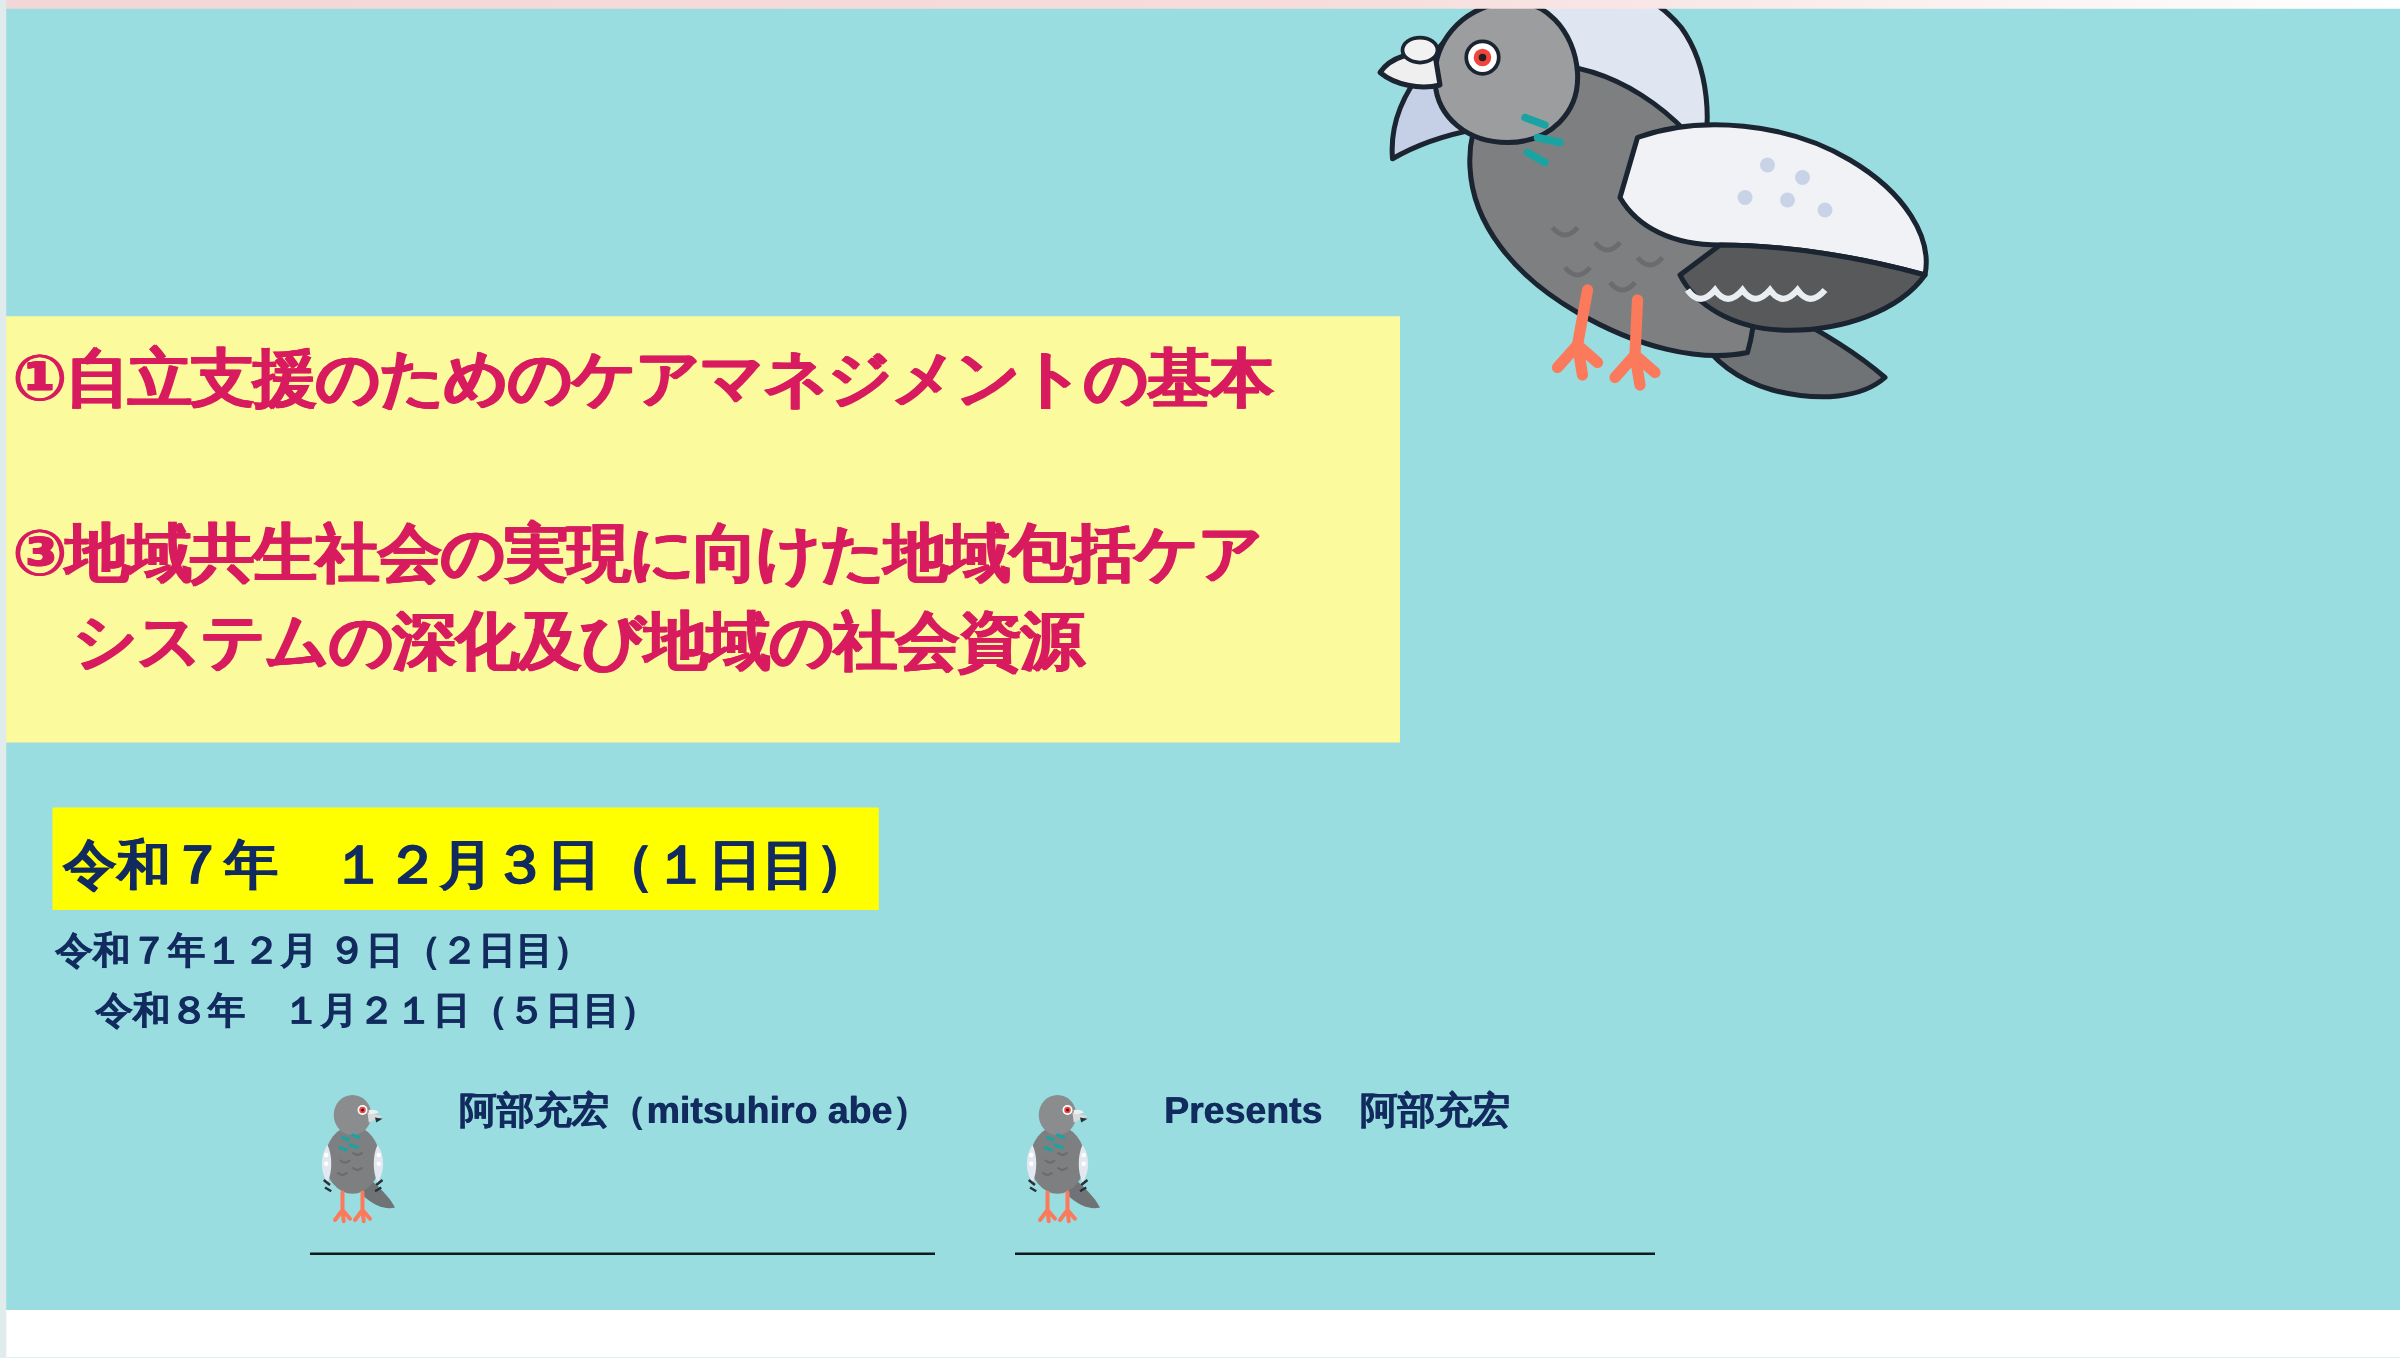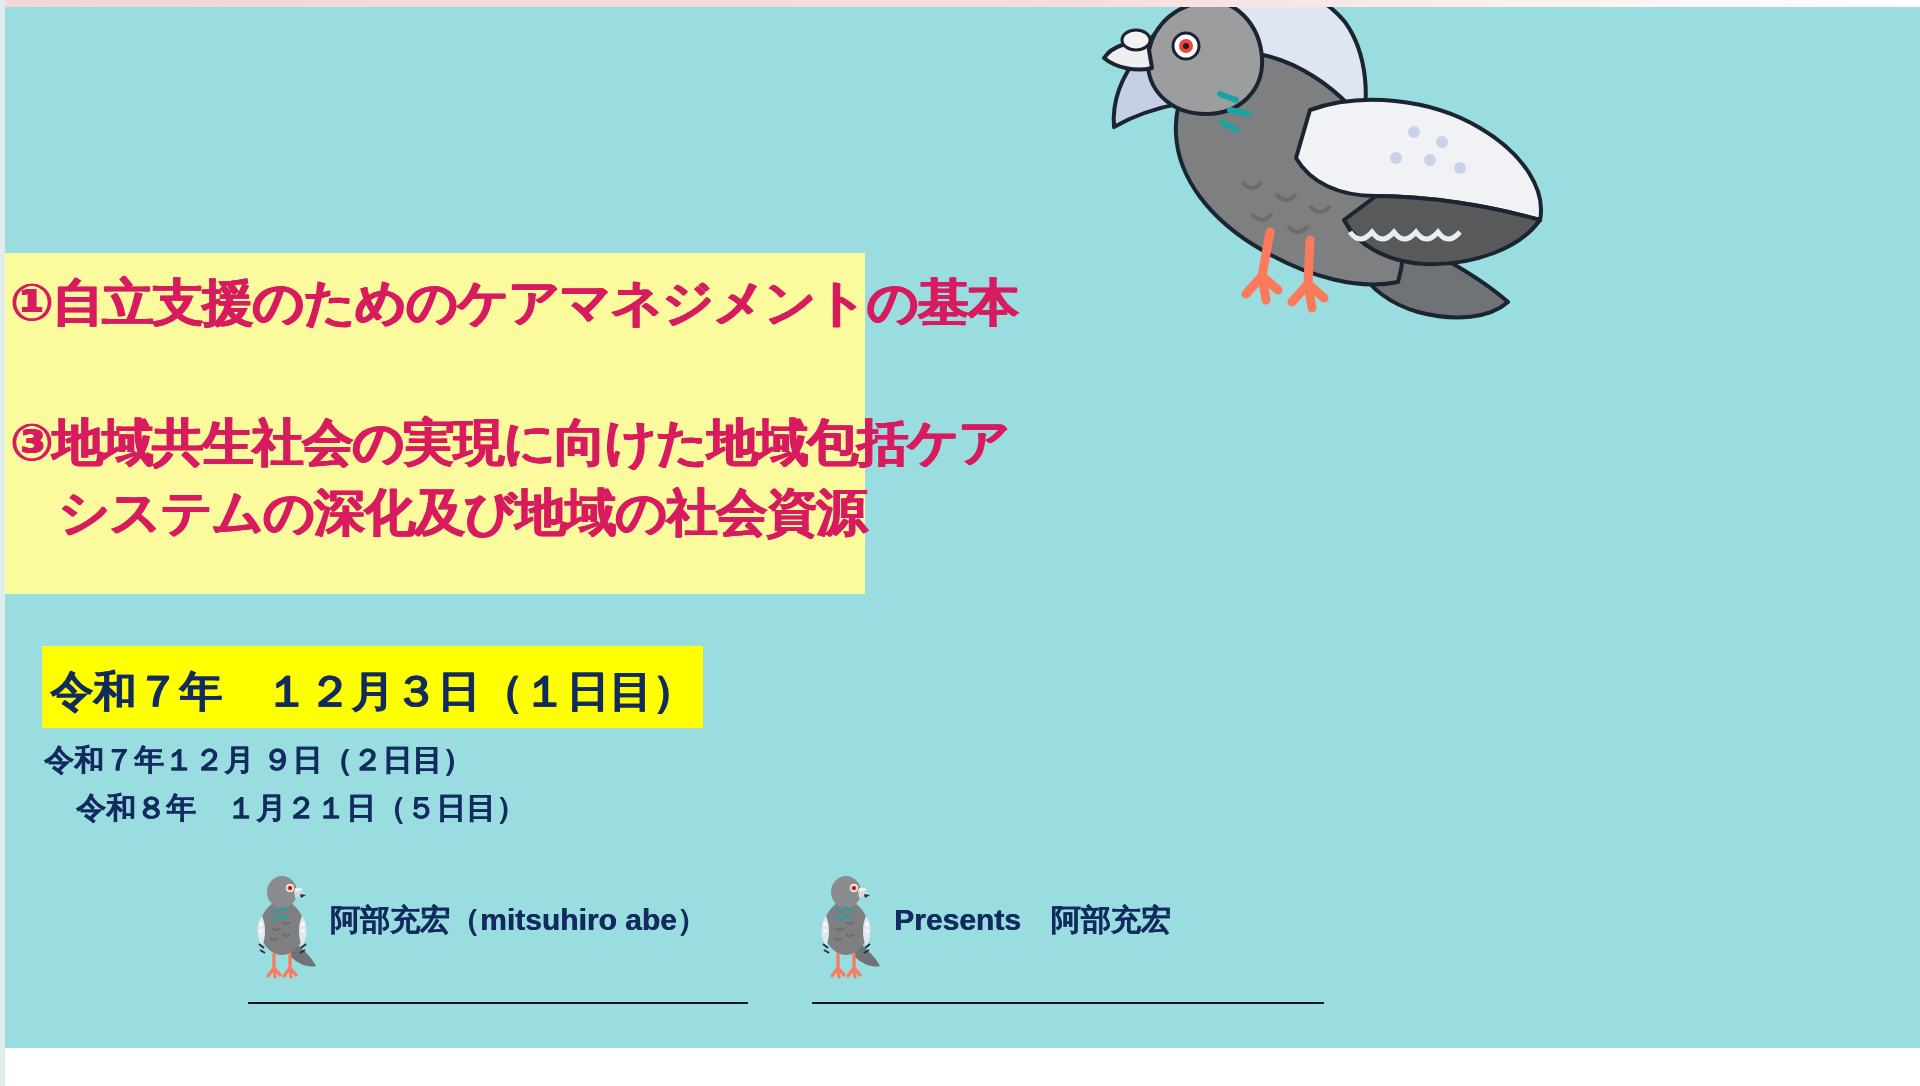--- a/index.html
+++ b/index.html
@@ -53,21 +53,21 @@
     white-space: nowrap;
     z-index: 20;
     text-shadow: 1px 0 0 #122b5e;
   }
 
   
   .topic-box {
     position: absolute;
     left: 0;
     top: 253px;
-    width: 865px;
+    width: 1120px;
     height: 341px;
     background: #fbfa9c;
     z-index: 25;
     padding: 0;
   }
   .topic-line {
     position: absolute;
     left: 10px;
     color: #d81b5f;
     font-weight: 700;
@@ -107,21 +107,22 @@
     text-shadow: 0.6px 0 0 #122b5e;
   }
   .ds1 { top: 740px; text-align: right; }
   .ds2 { top: 788px; margin-left: 32px; }
 
   
   .footer-item {
     position: absolute;
     z-index: 30;
     display: flex;
-    align-items: center;
+    align-items: flex-start;
+    gap: 37px;
   }
   .footer-left  { left: 248px; top: 868px; width: 500px; }
   .footer-right { left: 812px; top: 868px; width: 512px; }
 
   .footer-label {
     color: #122b5e;
     font-size: 30px;
     font-weight: 700;
     white-space: nowrap;
     text-shadow: 0.6px 0 0 #122b5e;

